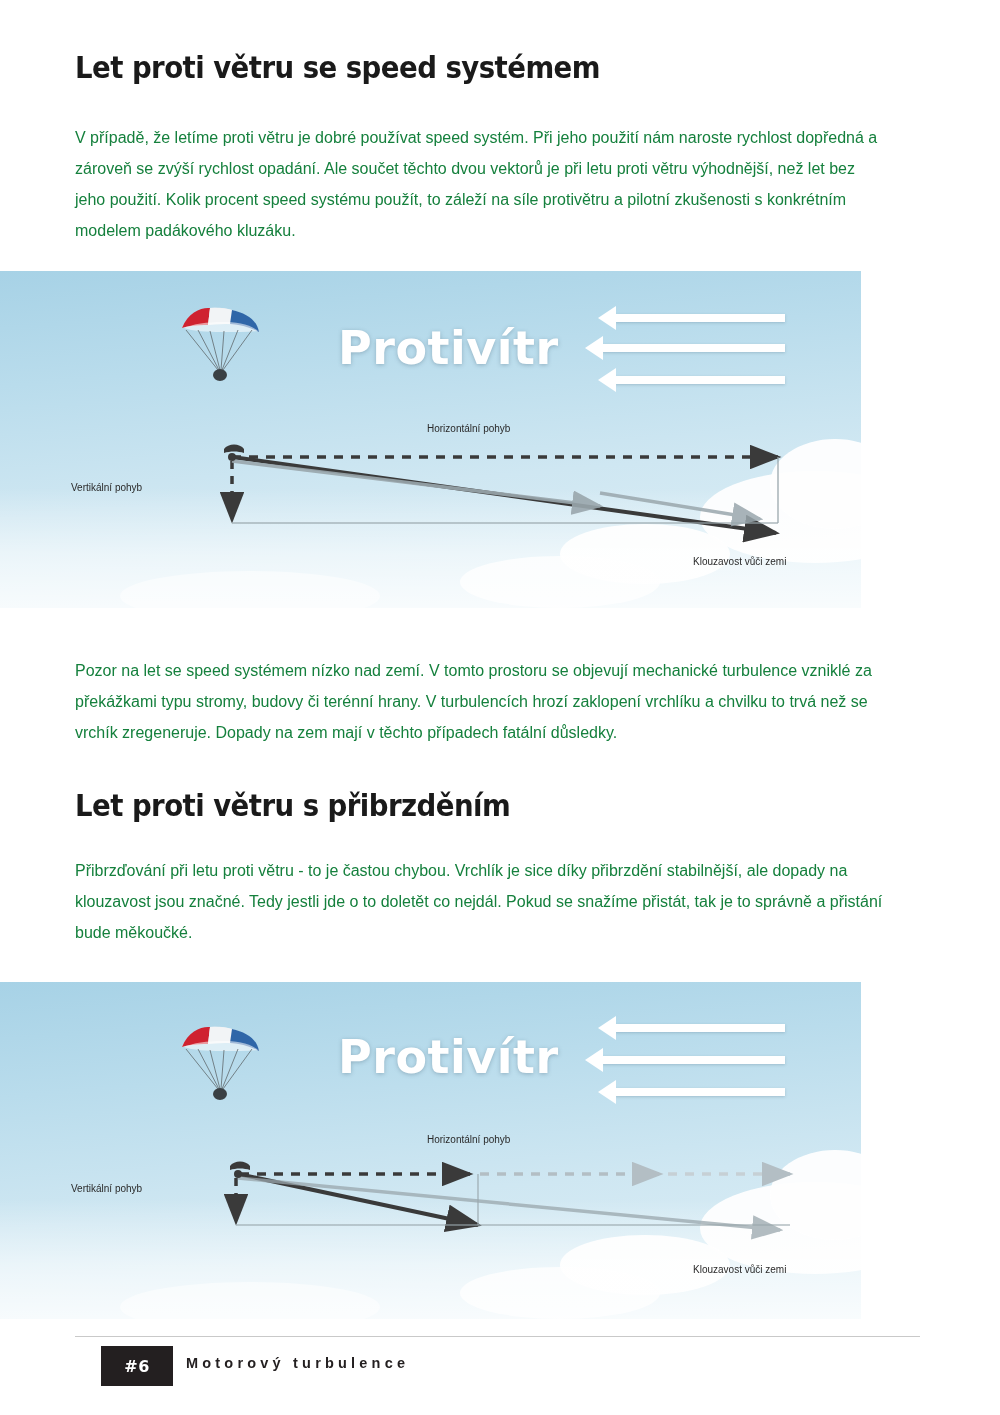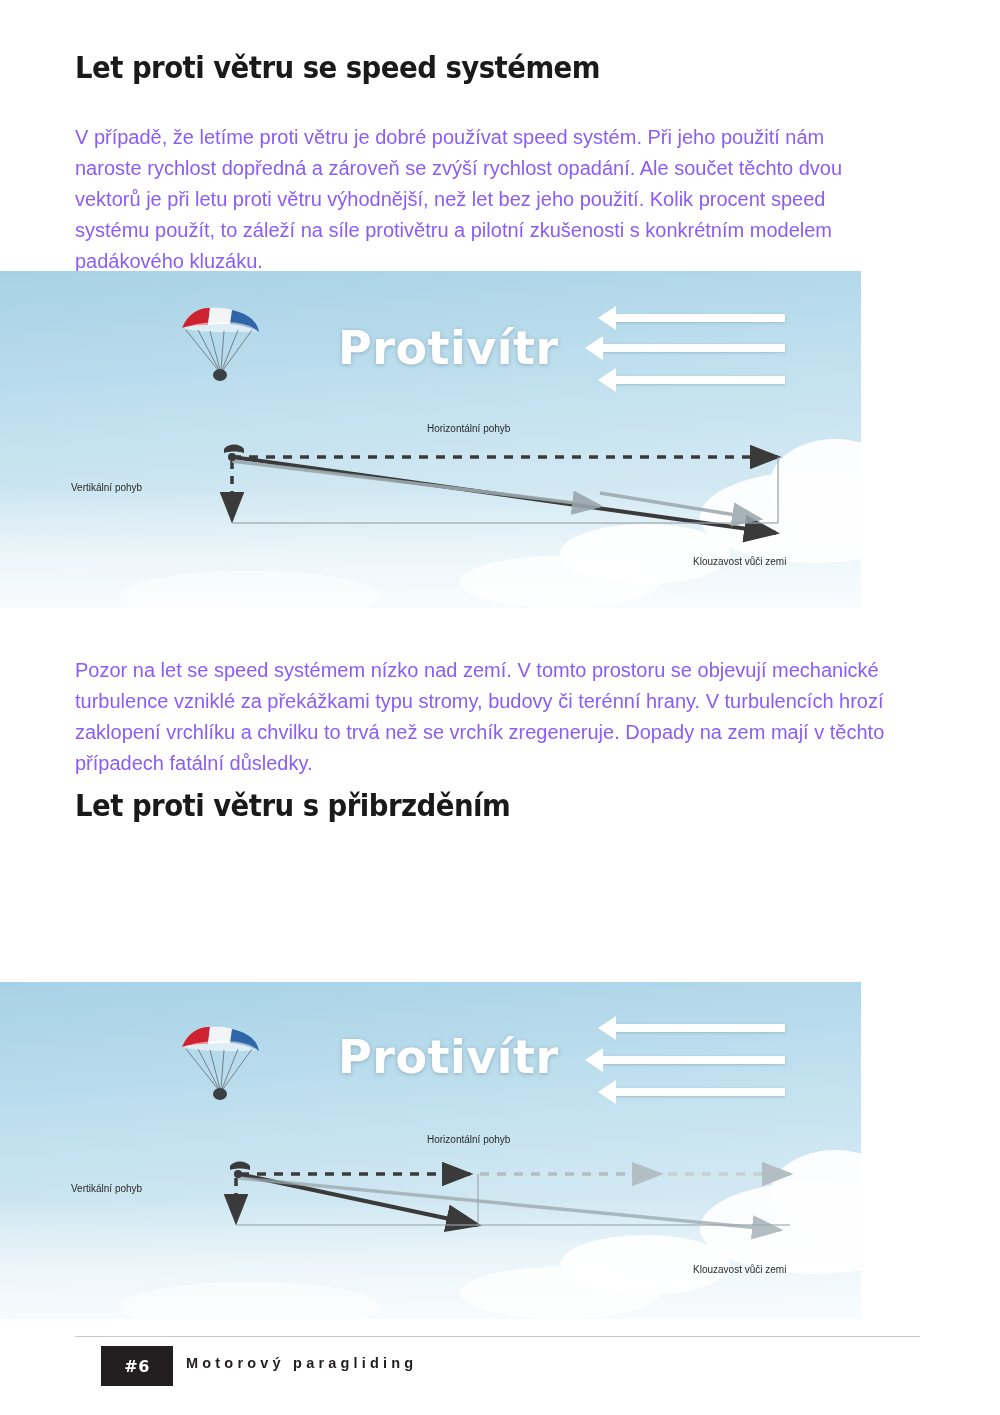--- a/index.html
+++ b/index.html
@@ -35,23 +35,23 @@
   }
   #title-1 { top: 50px; }
   #title-2 { top: 788px; }
 
   p.body-text {
     position: absolute;
     left: 75px;
     width: 810px;
     margin: 0;
     font-family: "Liberation Sans", sans-serif;
-    font-size: 20px;
+    font-size: 16px;
     line-height: 31px;
-    color: #8b5cf6;
+    color: #15803d;
   }
   #para-1 { top: 122px; }
   #para-2 { top: 630px; margin-top: 25px; }
   #para-3 { top: 855px; }
 
   
   .figure {
     position: absolute;
     left: 0;
     width: 861px;
@@ -230,20 +230,21 @@
     </svg>
 
     <div class="fig-label" style="left:427px; top:152px;">Horizontální pohyb</div>
     <div class="fig-label" style="left:71px; top:211px;">Vertikální pohyb</div>
     <div class="fig-label" style="left:693px; top:285px;">Klouzavost vůči zemi</div>
   </div>
 
   <p class="body-text" id="para-2">Pozor na let se speed systémem nízko nad zemí. V tomto prostoru se objevují mechanické turbulence vzniklé za překážkami typu stromy, budovy či terénní hrany. V turbulencích hrozí zaklopení vrchlíku a chvilku to trvá než se vrchík zregeneruje. Dopady na zem mají v těchto případech fatální důsledky.</p>
 
   <h1 class="section-title" id="title-2">Let proti větru s přibrzděním</h1>
+  <p class="body-text" id="para-3">Přibrzďování při letu proti větru - to je častou chybou. Vrchlík je sice díky přibrzdění stabilnější, ale dopady na klouzavost jsou značné. Tedy jestli jde o to doletět co nejdál. Pokud se snažíme přistát, tak je to správně a přistání bude měkoučké.</p>
 
   <div class="figure" id="figure-2">
     <div class="cloud" style="left:700px; top:200px; width:230px; height:92px;"></div>
     <div class="cloud" style="left:770px; top:168px; width:130px; height:90px;"></div>
     <div class="cloud" style="left:560px; top:253px; width:170px; height:60px;"></div>
     <div class="cloud" style="left:460px; top:285px; width:200px; height:52px; opacity:.8;"></div>
     <div class="cloud" style="left:120px; top:300px; width:260px; height:50px; opacity:.55;"></div>
     <div class="cloud" style="left:880px; top:240px; width:180px; height:70px;"></div>
     <div class="cloud-band"></div>
 
@@ -300,15 +301,15 @@
       <path d="M230 184 C234 178, 246 178, 250 184 L250 188 C244 186, 236 186, 230 188 Z" fill="#3a3a3a"></path>
     </svg>
 
     <div class="fig-label" style="left:427px; top:152px;">Horizontální pohyb</div>
     <div class="fig-label" style="left:71px; top:201px;">Vertikální pohyb</div>
     <div class="fig-label" style="left:693px; top:282px;">Klouzavost vůči zemi</div>
   </div>
 
   <div class="footer-rule"></div>
   <div class="footer-badge">#6</div>
-  <div class="footer-text">Motorový paragliding</div>
+  <div class="footer-text">Motorový turbulence</div>
 
 </div>
 
 </body></html>

